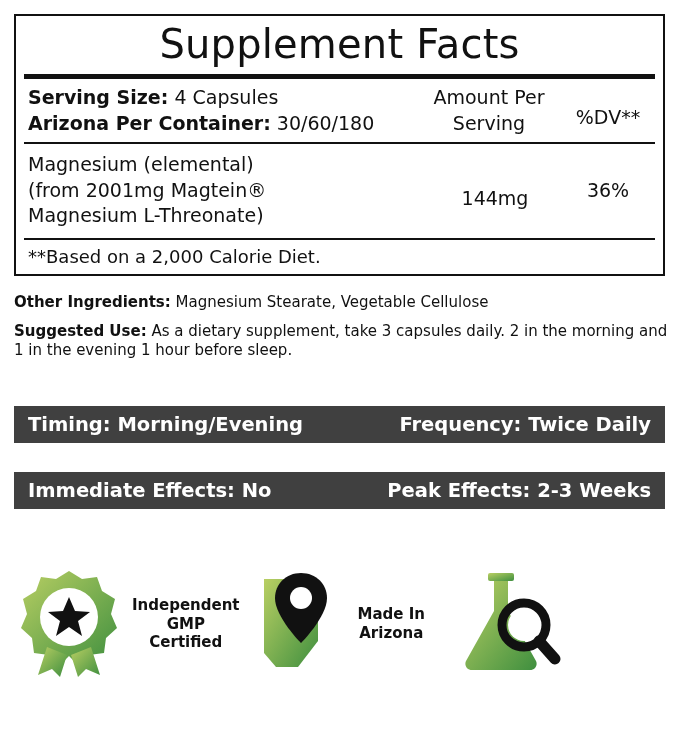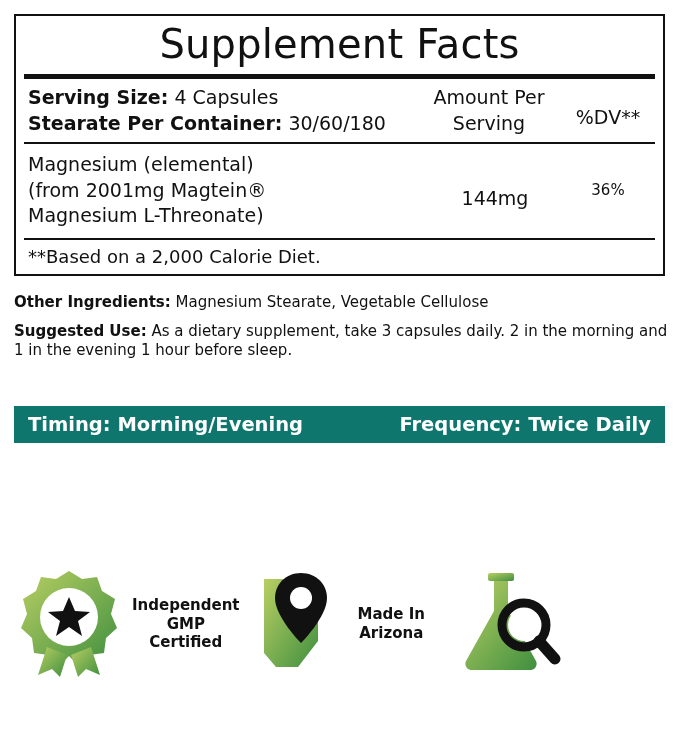--- a/index.html
+++ b/index.html
@@ -91,21 +91,21 @@
   }
   .nutrient-amt {
     flex: 0 0 140px;
     text-align: center;
     font-size: 19px;
     margin-top: 15px;
   }
   .nutrient-dv {
     flex: 0 0 86px;
     text-align: center;
-    font-size: 15px;
+    font-size: 19px;
   }
   .footnote {
     font-size: 18px;
     padding: 6px 12px 7px 12px;
   }
 
   
   .textblock {
     position: absolute;
     left: 14px;
@@ -116,21 +116,21 @@
   .lbl { font-weight: bold; }
   #other-ing { top: 293px; }
   #sugg-use { top: 322px; }
 
   
   .bar {
     position: absolute;
     left: 14px;
     width: 651px;
     height: 37px;
-    background: #0f766e;
+    background: #404040;
     color: #ffffff;
     display: flex;
     align-items: center;
     font-size: 19.5px;
     font-weight: bold;
   }
   #bar1 { top: 406px; }
   #bar2 { top: 472px; }
   .bar .left  { padding-left: 14px; }
   .bar .right { margin-left: auto; padding-right: 14px; }
@@ -171,21 +171,21 @@
     <div class="facts-title">Supplement Facts</div>
     <div class="rule-thick"></div>
 
     <div class="serving-block">
       <div class="serving-left">
         <div>
           <span class="lbl">Serving Size:</span>
           <span>4 Capsules</span>
         </div>
         <div>
-          <span class="lbl">Stearate Per Container:</span>
+          <span class="lbl">Arizona Per Container:</span>
           <span>30/60/180</span>
         </div>
       </div>
       <div class="serving-right">
         <span class="amt-col">
           <span>Amount Per</span><br>
           <span>Serving</span>
         </span>
         <span class="dv-col">%DV**</span>
       </div>
@@ -214,20 +214,24 @@
   </div>
 
   <div class="textblock" id="sugg-use">
     <span class="lbl">Suggested Use:</span>
     <span>As a dietary supplement, take 3 capsules daily. 2 in the morning and 1 in the evening 1 hour before sleep.</span>
   </div>
 
   <div class="bar" id="bar1">
     <span class="left">Timing: Morning/Evening</span>
     <span class="right">Frequency: Twice Daily</span>
+  </div>
+  <div class="bar" id="bar2">
+    <span class="left">Immediate Effects: No</span>
+    <span class="right">Peak Effects: 2-3 Weeks</span>
   </div>
 
   <div class="badges">
 
     <div class="badge">
       <div class="art">
         <svg width="110" height="112" viewBox="0 0 110 112" aria-hidden="true">
           <defs>
             <linearGradient id="g1" x1="0" y1="0" x2="1" y2="1">
               <stop offset="0%" stop-color="#b9cf63"></stop>

